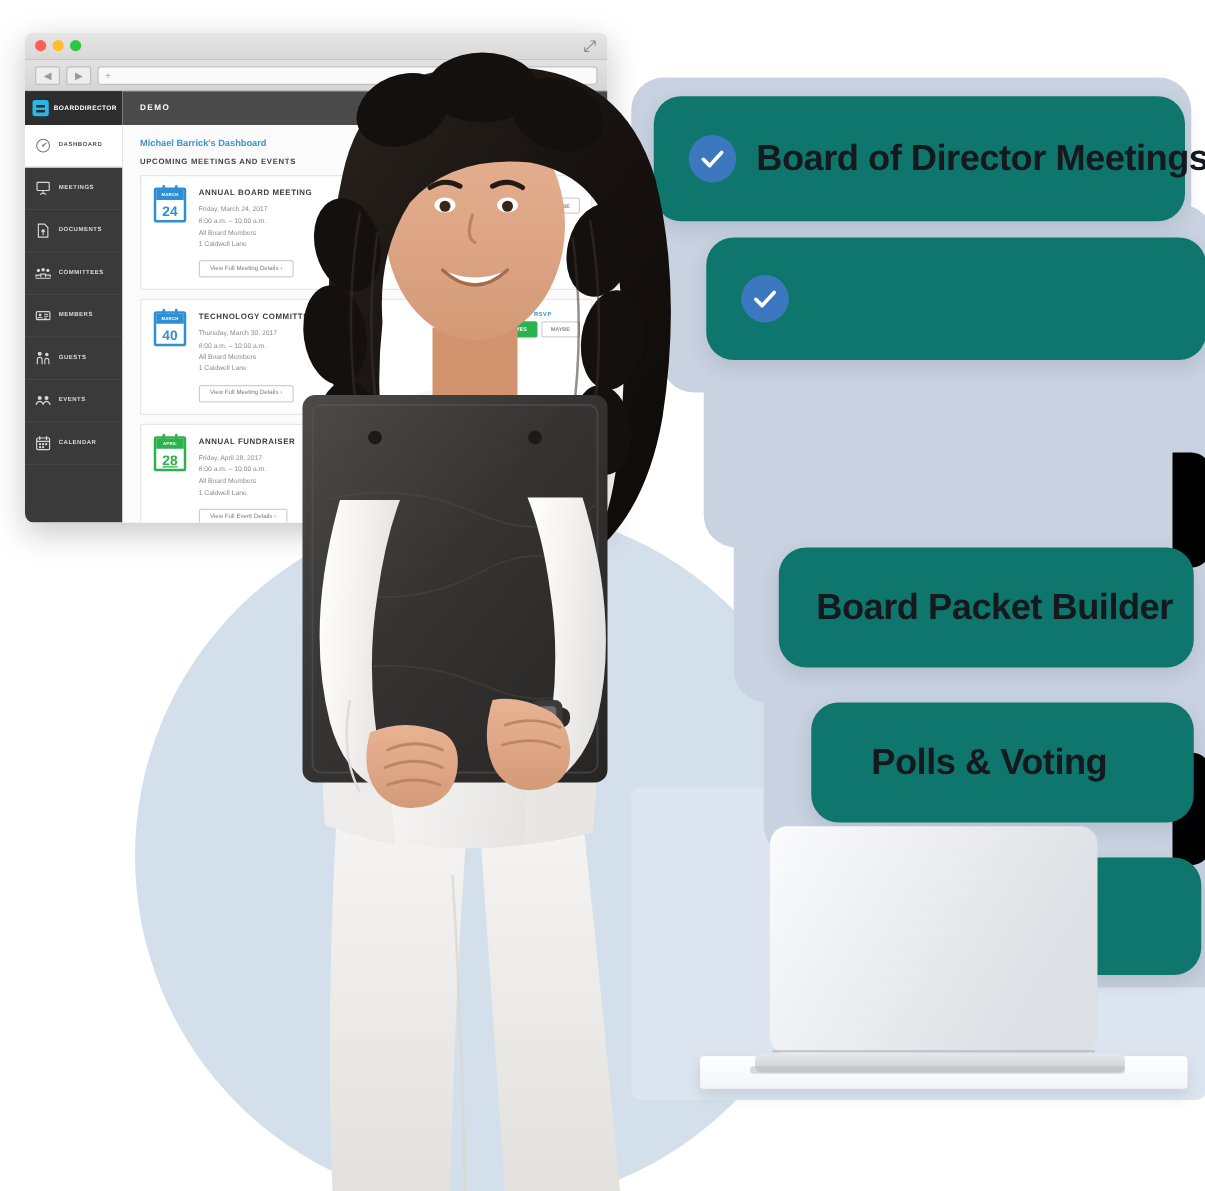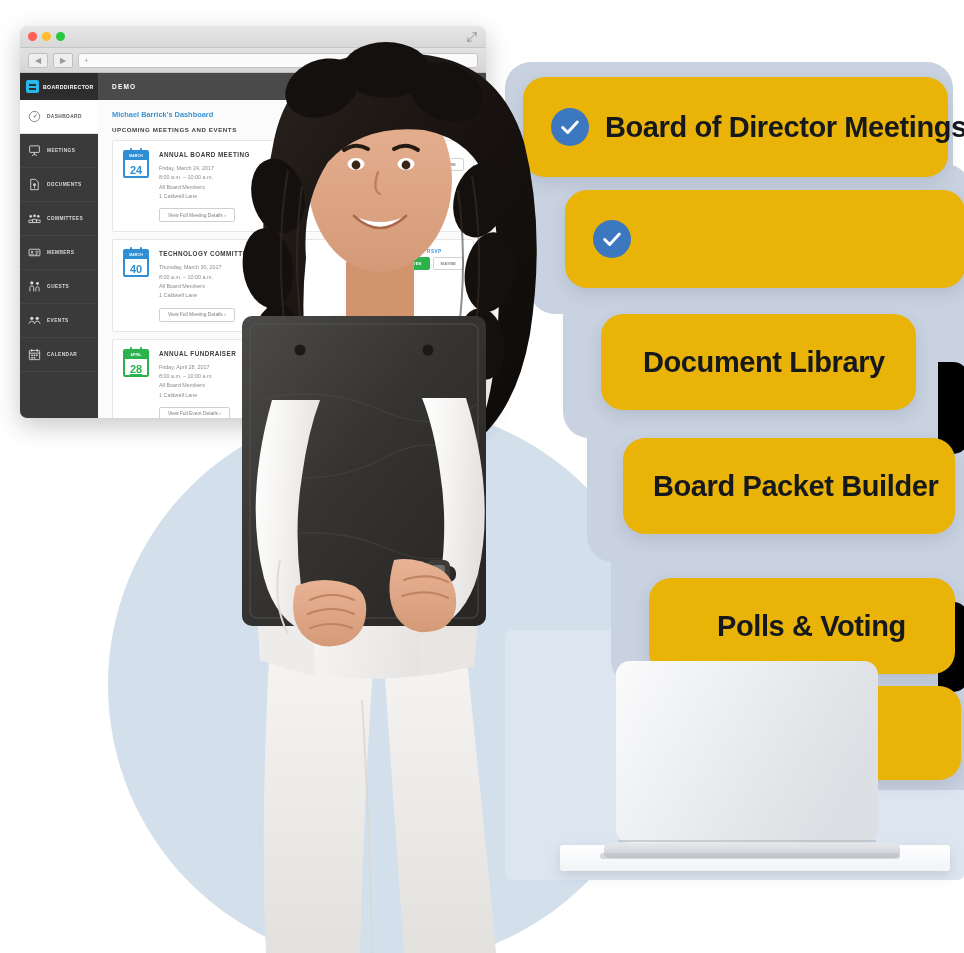--- a/index.html
+++ b/index.html
@@ -24,21 +24,21 @@
     border-radius: 8px;
   }
 
   
   .feature-stack { position: absolute; left: 505px; top: 62px; width: 460px; height: 700px; }
   .panel-band {
     position: absolute; background: #c9d2e0; border-radius: 26px;
   }
   .feature-card {
     position: absolute;
-    background: #eab308;
+    background: #0f766e;
     border-radius: 22px;
     display: flex; align-items: center;
     box-shadow: 0 6px 16px rgba(40,55,80,0.13);
     padding-left: 28px;
   }
   .feature-card .check {
     width: 38px; height: 38px; border-radius: 50%;
     background: #3c78bf; flex: 0 0 38px;
     display: flex; align-items: center; justify-content: center;
     margin-right: 16px;
@@ -205,29 +205,26 @@
     </div>
 
     <div class="feature-card" style="left:60px; top:128px; width:400px; height:98px;">
       <span class="check">
         <svg viewBox="0 0 24 24">
             <path d="M4 12.5 L9.5 18 L20 6.5" fill="none" stroke="#fff" stroke-width="3.2" stroke-linecap="round" stroke-linejoin="round"></path>
           </svg>
       </span>
     </div>
 
-    <div class="feature-card" style="left:96px; top:252px; width:315px; height:96px; padding-left:42px;">
-      <span class="feature-label">Document Library</span>
-    </div>
 
     <div class="feature-card" style="left:118px; top:376px; width:332px; height:96px; padding-left:30px;">
       <span class="feature-label">Board Packet Builder</span>
     </div>
 
-    <div class="feature-card" style="left:144px; top:500px; width:306px; height:96px; padding-left:68px;margin-top:16px;">
+    <div class="feature-card" style="left:144px; top:500px; width:306px; height:96px; padding-left:48px;">
       <span class="feature-label">Polls &amp; Voting</span>
     </div>
 
     <div class="feature-card" style="left:166px; top:624px; width:290px; height:94px; padding-left:48px;">
       <span class="feature-label"></span>
     </div>
   </div>
 
   <div class="browser">
     <div class="bw-titlebar">

